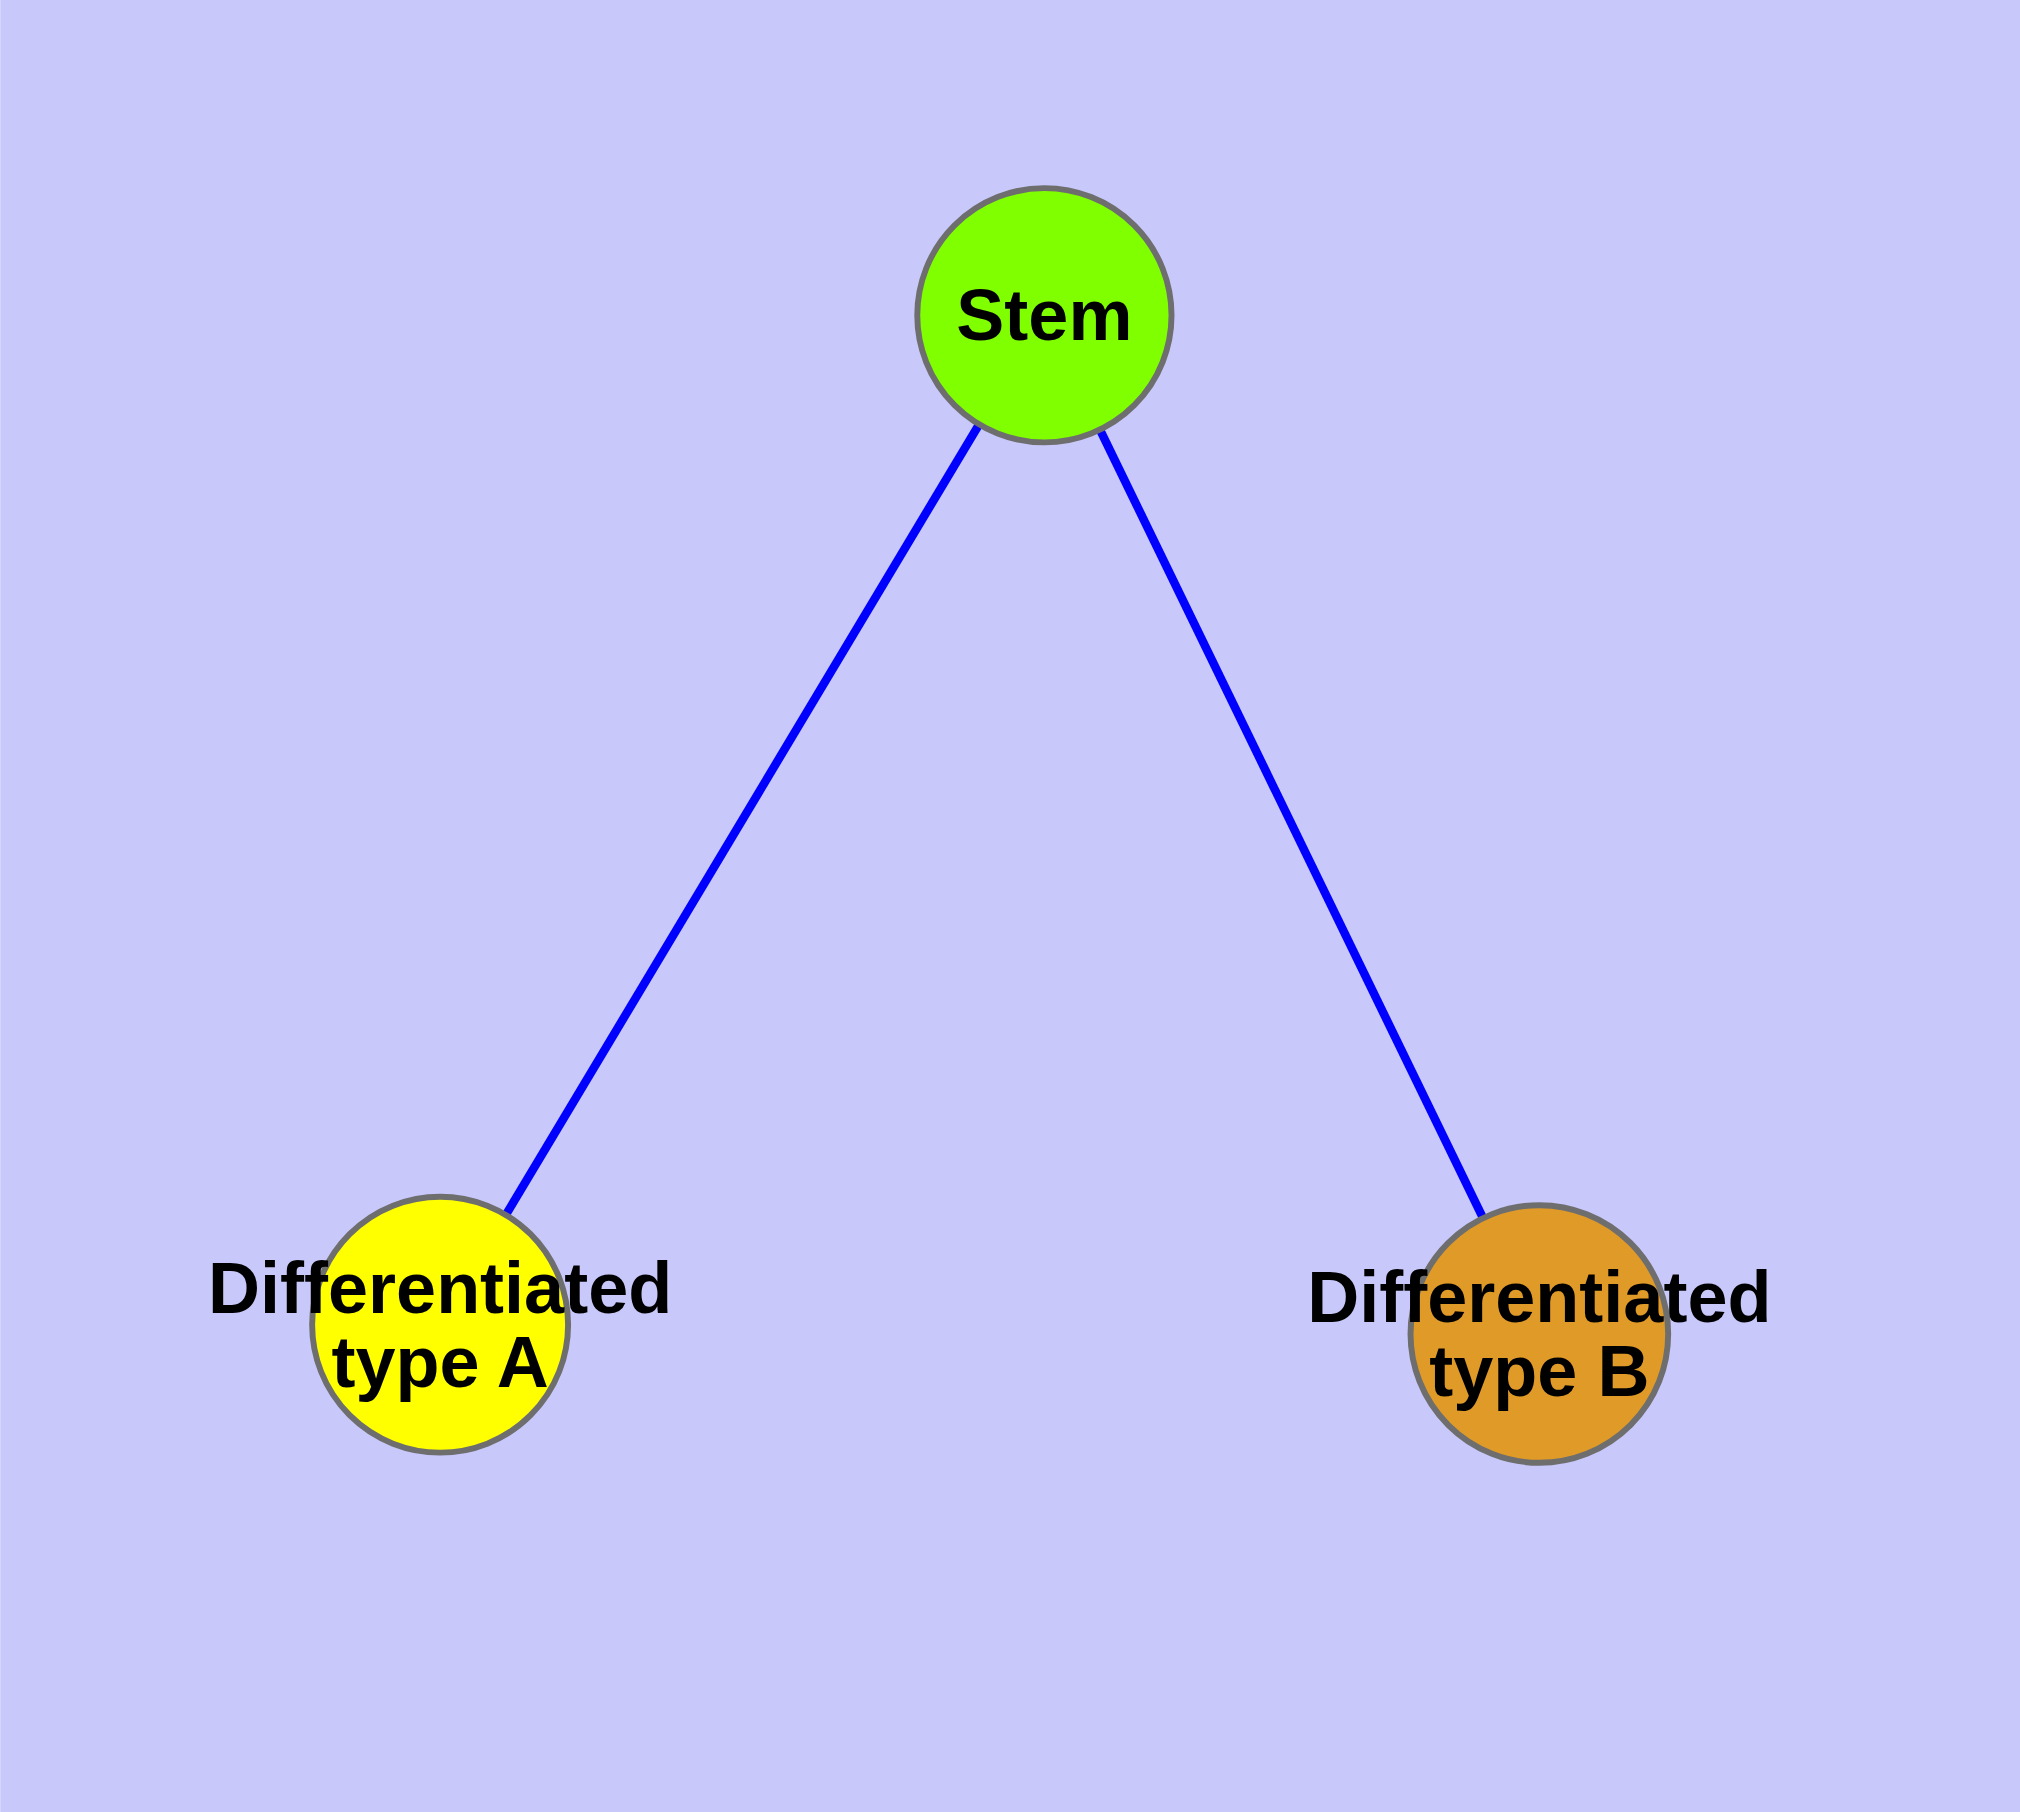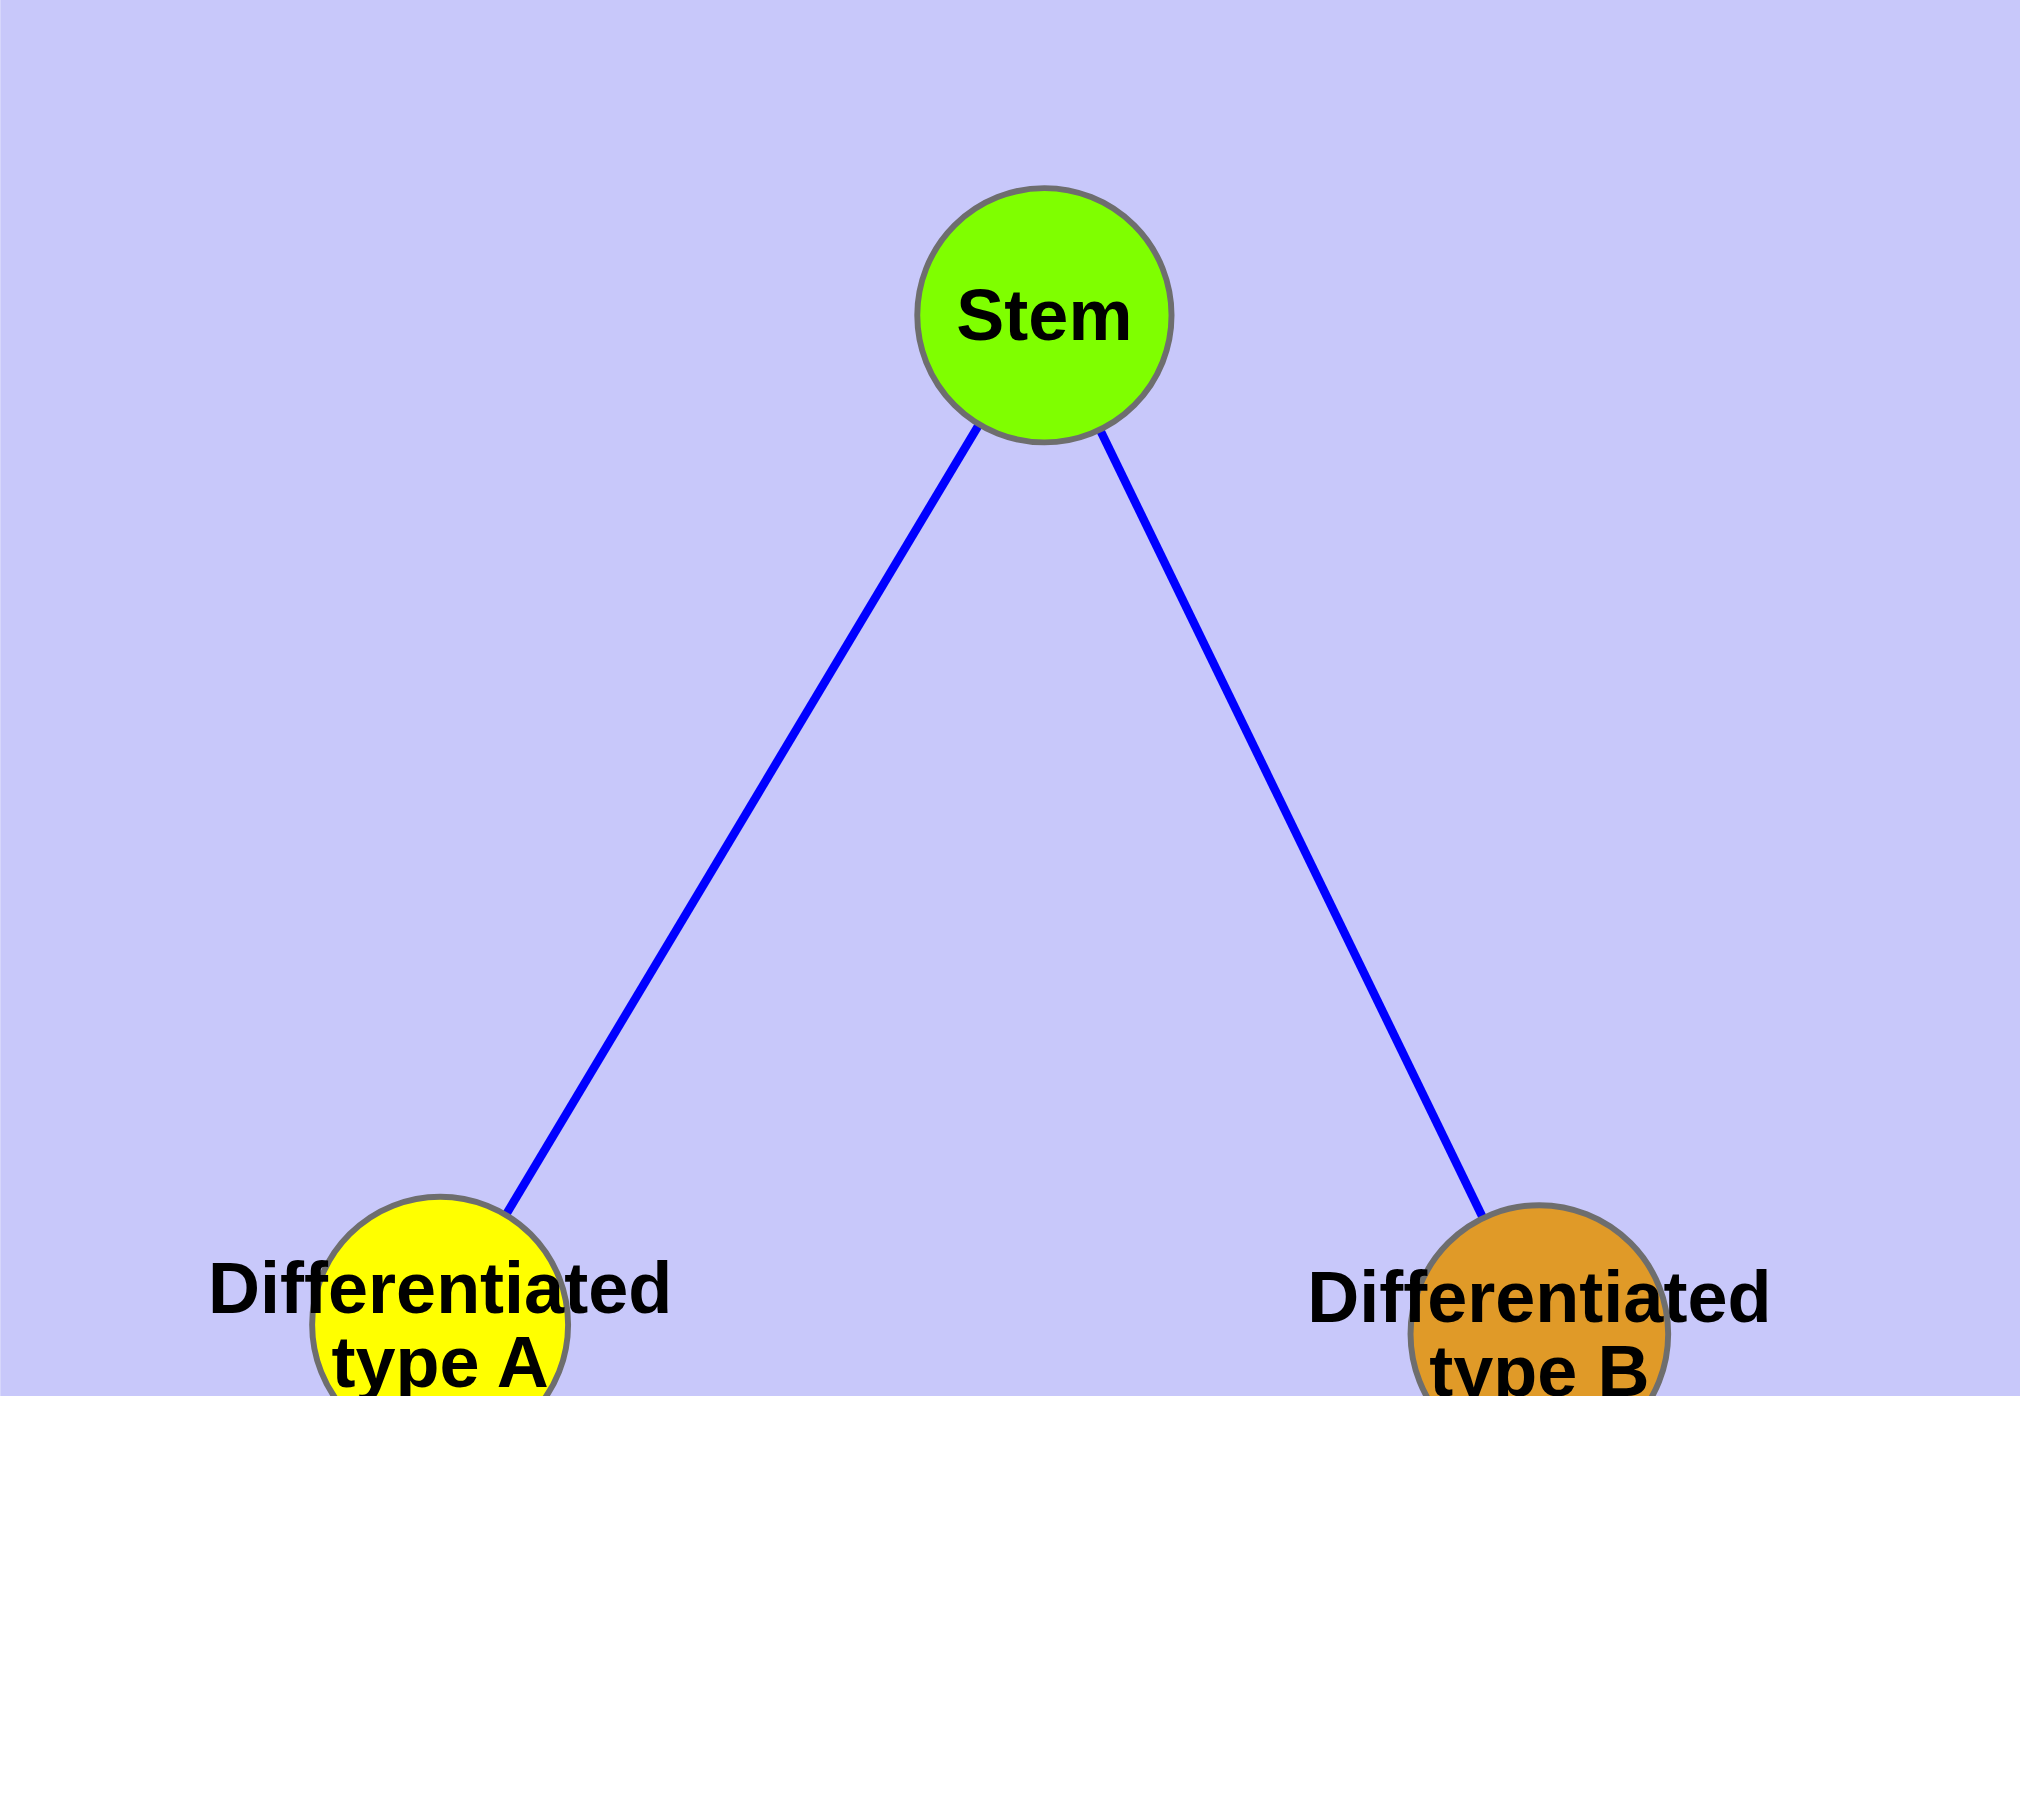--- a/index.html
+++ b/index.html
@@ -26,21 +26,21 @@
   .node-label {
     font-family: "Liberation Sans", sans-serif;
     font-weight: bold;
     fill: #000000;
     paint-order: normal;
   }
 </style>
 </head>
 <body>
 
-<div id="canvas" style="width: 2021px; height: 1396px;">
+<div id="canvas" style="width: 2021px; height: 1812px;">
   <svg id="graph-svg" viewBox="0 0 2384 2138" xmlns="http://www.w3.org/2000/svg" style="width: 2021px; height: 1812px;">
 
     <rect id="bg-rect" x="0" y="0" width="2384" height="2138" fill="#C8C8FA"></rect>
 
     <g id="edges-layer">
         <line x1="1232" y1="372" x2="519" y2="1563" stroke="#0000FF" stroke-width="10" stroke-linecap="butt"></line>
         <line x1="1232" y1="372" x2="1816" y2="1574" stroke="#0000FF" stroke-width="10" stroke-linecap="butt"></line>
       </g>
     <g id="nodes-layer">
         <circle cx="1232" cy="372" r="150" fill="#7FFF00" stroke="#6E6E6E" stroke-width="7"></circle>

